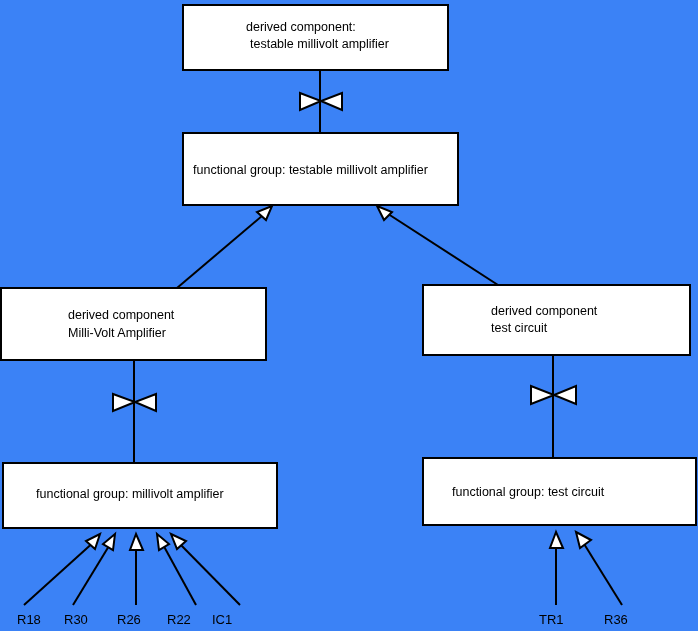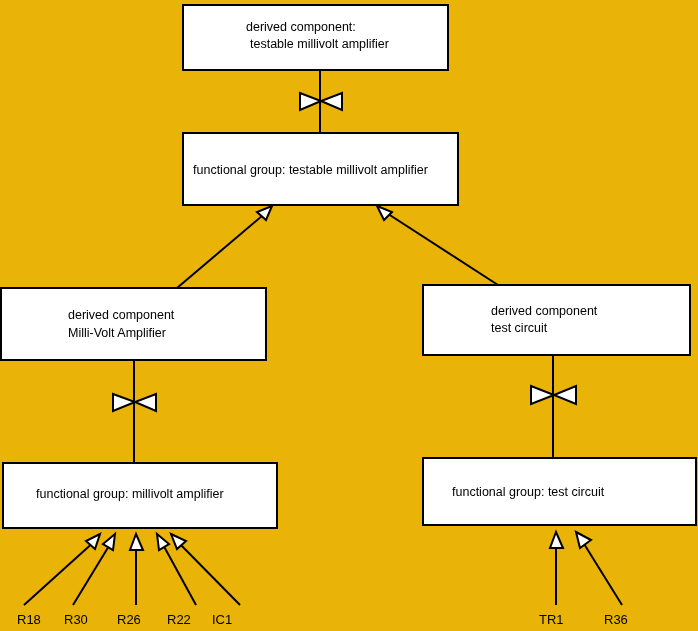--- a/index.html
+++ b/index.html
@@ -10,21 +10,21 @@
   body {
     width: 698px;
     height: 631px;
     font-family: "Liberation Sans", sans-serif;
     overflow: hidden;
   }
   #diagram-root {
     position: relative;
     width: 698px;
     height: 631px;
-    background: #eab308;
+    background: #3b82f6;
   }
   svg#diagram-svg {
     position: absolute;
     top: 0;
     left: 0;
     width: 698px;
     height: 631px;
     display: block;
   }
   .box-rect {

